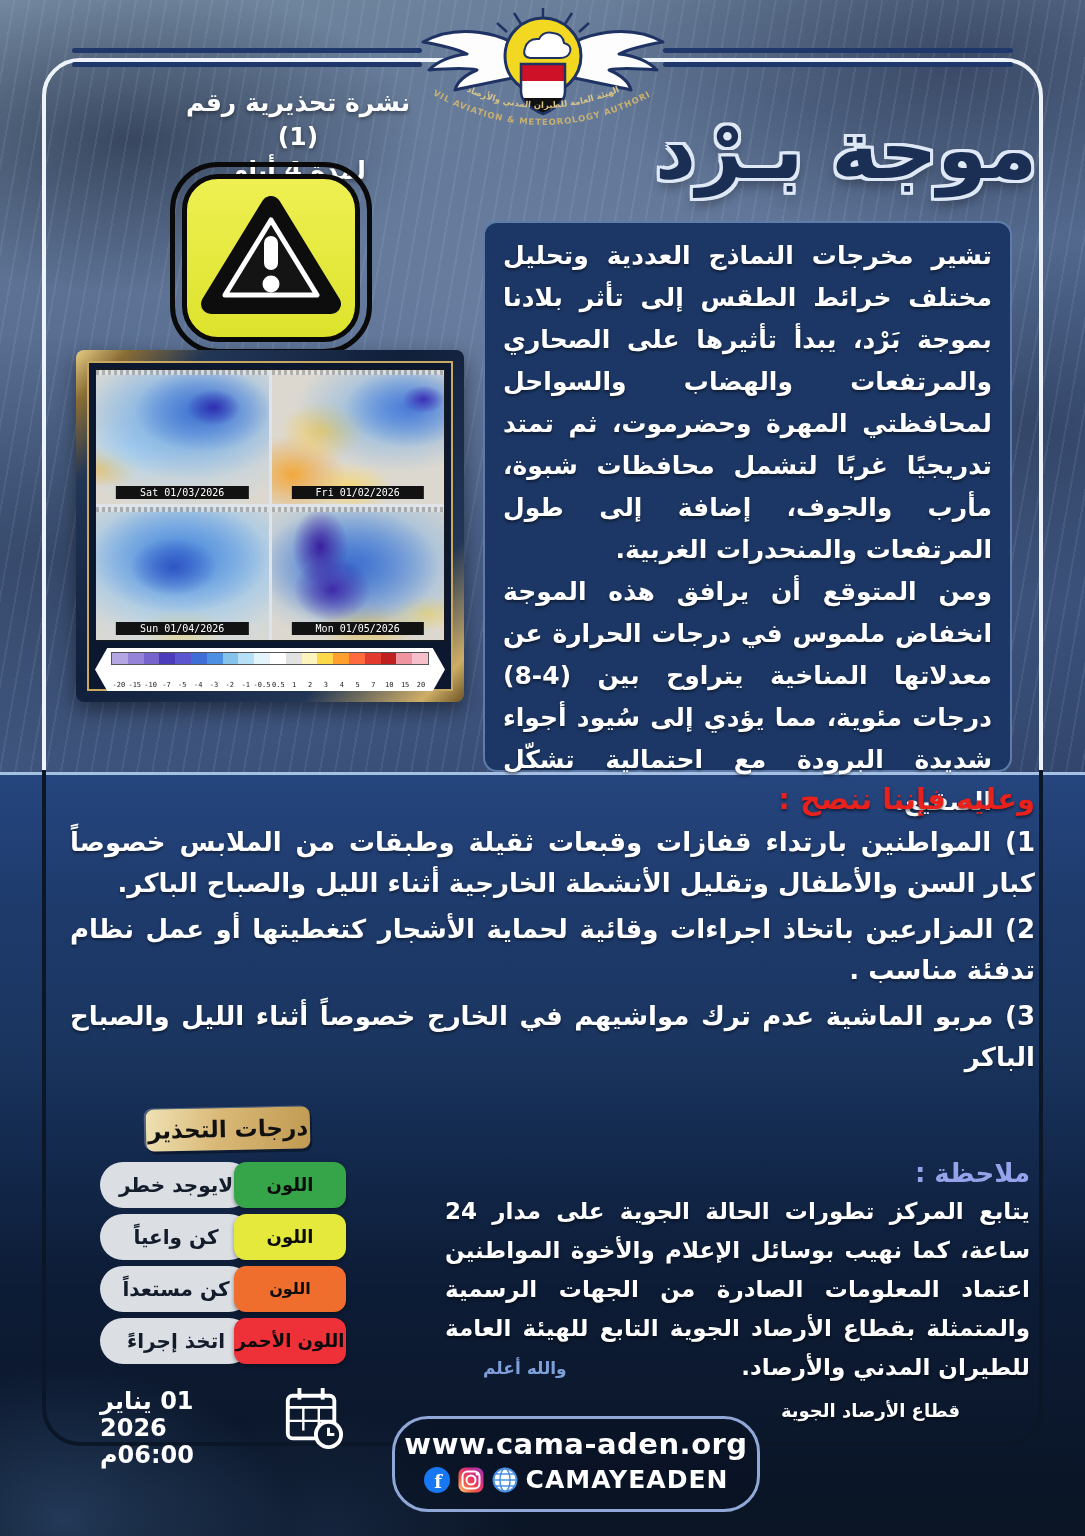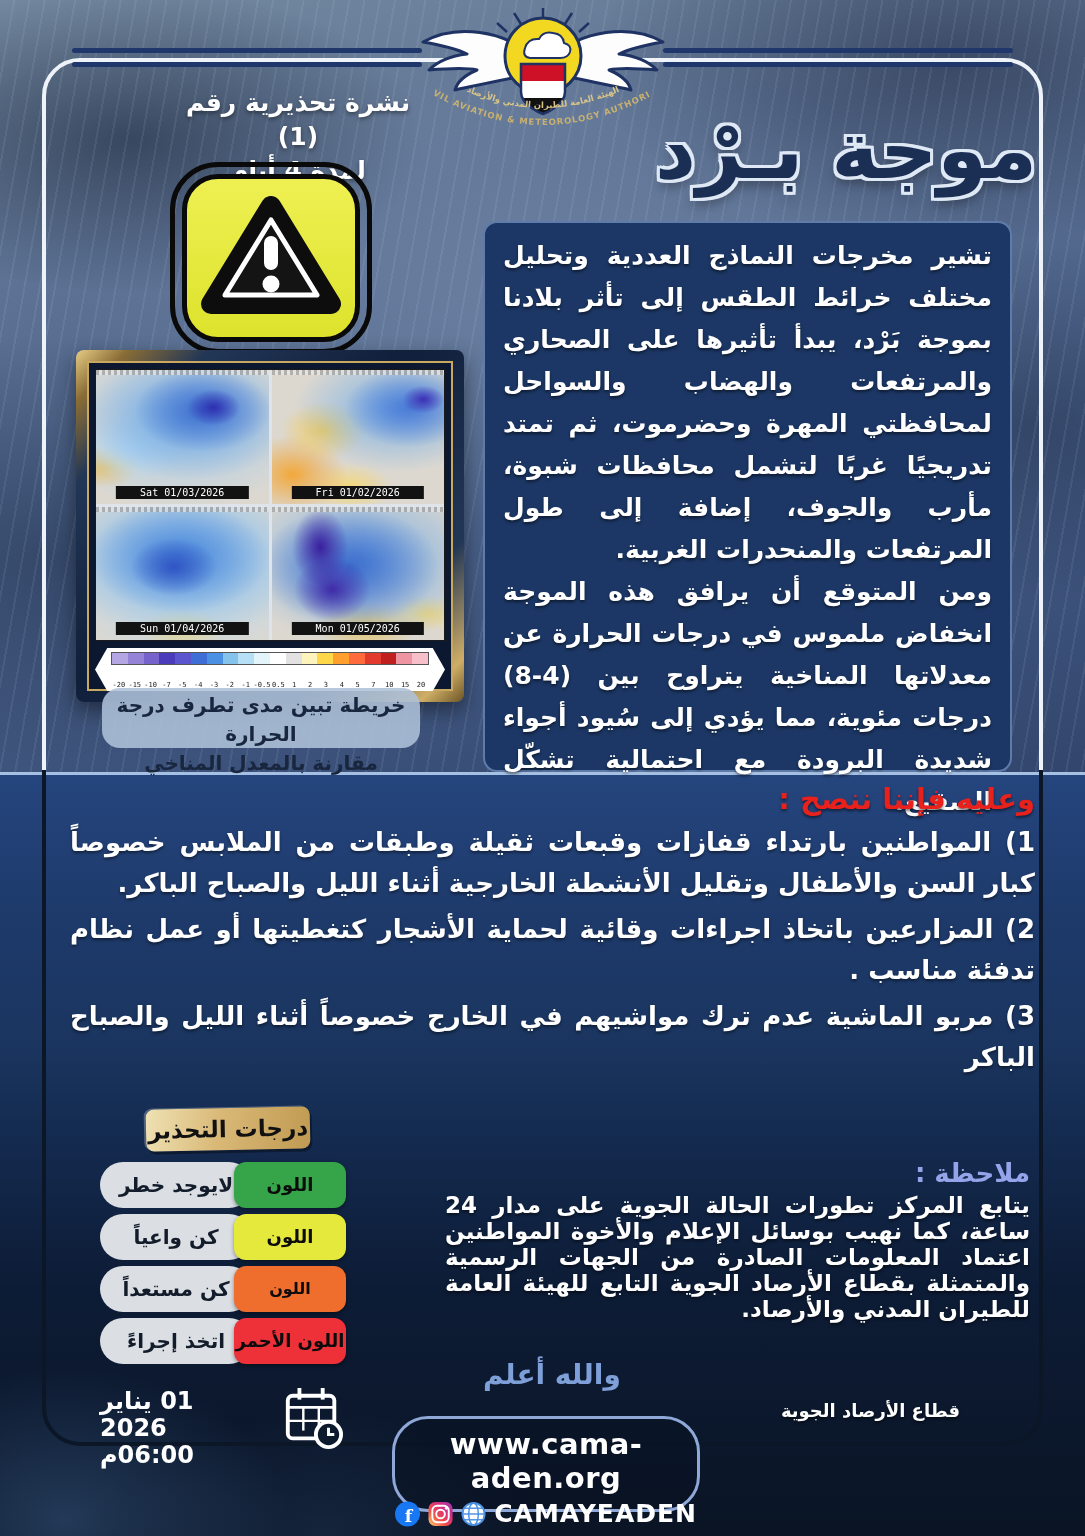--- a/index.html
+++ b/index.html
@@ -119,31 +119,31 @@
   .level-row { position:absolute; left:100px; width:246px; height:32px; }
   .level-action { position:absolute; left:0; top:0; width:152px; height:46px; background:#dbdfe4; border-radius:23px;
     color:#131c2b; font-weight:bold; font-size:20px; direction:rtl; text-align:center; line-height:46px; }
   .level-name { position:absolute; right:0; top:0; width:112px; height:46px; border-radius:12px;
     color:#0c0c0c; font-weight:bold; font-size:18px; direction:rtl; text-align:center; line-height:46px;
     box-shadow:0 2px 4px rgba(0,0,0,.4); }
 
   
   .note { position:absolute; right:55px; top:1158px; width:585px; direction:rtl; }
   .note-heading { color:#96a3ea; font-weight:bold; font-size:26px; margin-bottom:4px; }
-  .note-text { color:#fff; font-weight:bold; font-size:23px; line-height:26px; text-align:justify;
+  .note-text { color:#fff; font-weight:bold; font-size:23px; line-height:39px; text-align:justify;
     text-shadow:0 2px 3px rgba(0,0,0,.5); }
-  .closing { position:absolute; left:483px; top:1358px; color:#7f9fd9; font-weight:bold; font-size:28px; direction:rtl; }
+  .closing { position:absolute; left:483px; top:1358px; color:#7f9fd9; font-weight:bold; font-size:17px; direction:rtl; }
   .department { position:absolute; right:125px; top:1400px; color:#fff; font-weight:bold; font-size:18px; direction:rtl;
     text-shadow:0 2px 3px rgba(0,0,0,.5); }
 
   
   .issue { position:absolute; left:100px; top:1388px; width:165px; text-align:left; color:#fff; font-weight:bold;
     font-size:24px; line-height:27px; direction:rtl; }
   .cal-icon { position:absolute; left:282px; top:1384px; }
-  .site-pill { position:absolute; left:392px; top:1416px; width:308px; height:96px; border-radius:36px;
+  .site-pill { position:absolute; left:392px; top:1416px; width:368px; height:96px; border-radius:36px;
     border:3px solid #8fa8d8; background:rgba(10,18,35,.55); text-align:center; padding-top:8px; }
   .site-url { color:#fff; font-weight:bold; font-size:29px; letter-spacing:.5px; }
   .social-row { display:flex; align-items:center; justify-content:center; gap:8px; margin-top:4px; }
   .social-handle { color:#fff; font-weight:bold; font-size:25px; letter-spacing:1px; }
 </style>
 </head>
 <body>
 
 <div class="poster">
 
@@ -283,24 +283,20 @@
             <span>4</span>
             <span>5</span>
             <span>7</span>
             <span>10</span>
             <span>15</span>
             <span>20</span>
           </div>
       </div>
     </div>
   </div>
-  <div class="map-caption">
-    <div>خريطة تبين مدى تطرف درجة الحرارة</div>
-    <div>مقارنة بالمعدل المناخي</div>
-  </div>
 
   <div class="forecast-panel">
     <p>تشير مخرجات النماذج العددية وتحليل مختلف خرائط الطقس إلى تأثر بلادنا بموجة بَرْد، يبدأ تأثيرها على الصحاري والمرتفعات والهضاب والسواحل لمحافظتي المهرة وحضرموت، ثم تمتد تدريجيًا غربًا لتشمل محافظات شبوة، مأرب والجوف، إضافة إلى طول المرتفعات والمنحدرات الغربية.</p>
     <p>ومن المتوقع أن يرافق هذه الموجة انخفاض ملموس في درجات الحرارة عن معدلاتها المناخية يتراوح بين (4-8) درجات مئوية، مما يؤدي إلى سُيود أجواء شديدة البرودة مع احتمالية تشكّل الصقيع.</p>
   </div>
 
   <div class="advice-heading">وعليه فإننا ننصح :</div>
   <div class="advice-list">
     <div>1) المواطنين بارتداء قفازات وقبعات ثقيلة وطبقات من الملابس خصوصاً كبار السن والأطفال وتقليل الأنشطة الخارجية أثناء الليل والصباح الباكر.</div>
     <div>2) المزارعين باتخاذ اجراءات وقائية لحماية الأشجار كتغطيتها أو عمل نظام تدفئة مناسب .</div>

